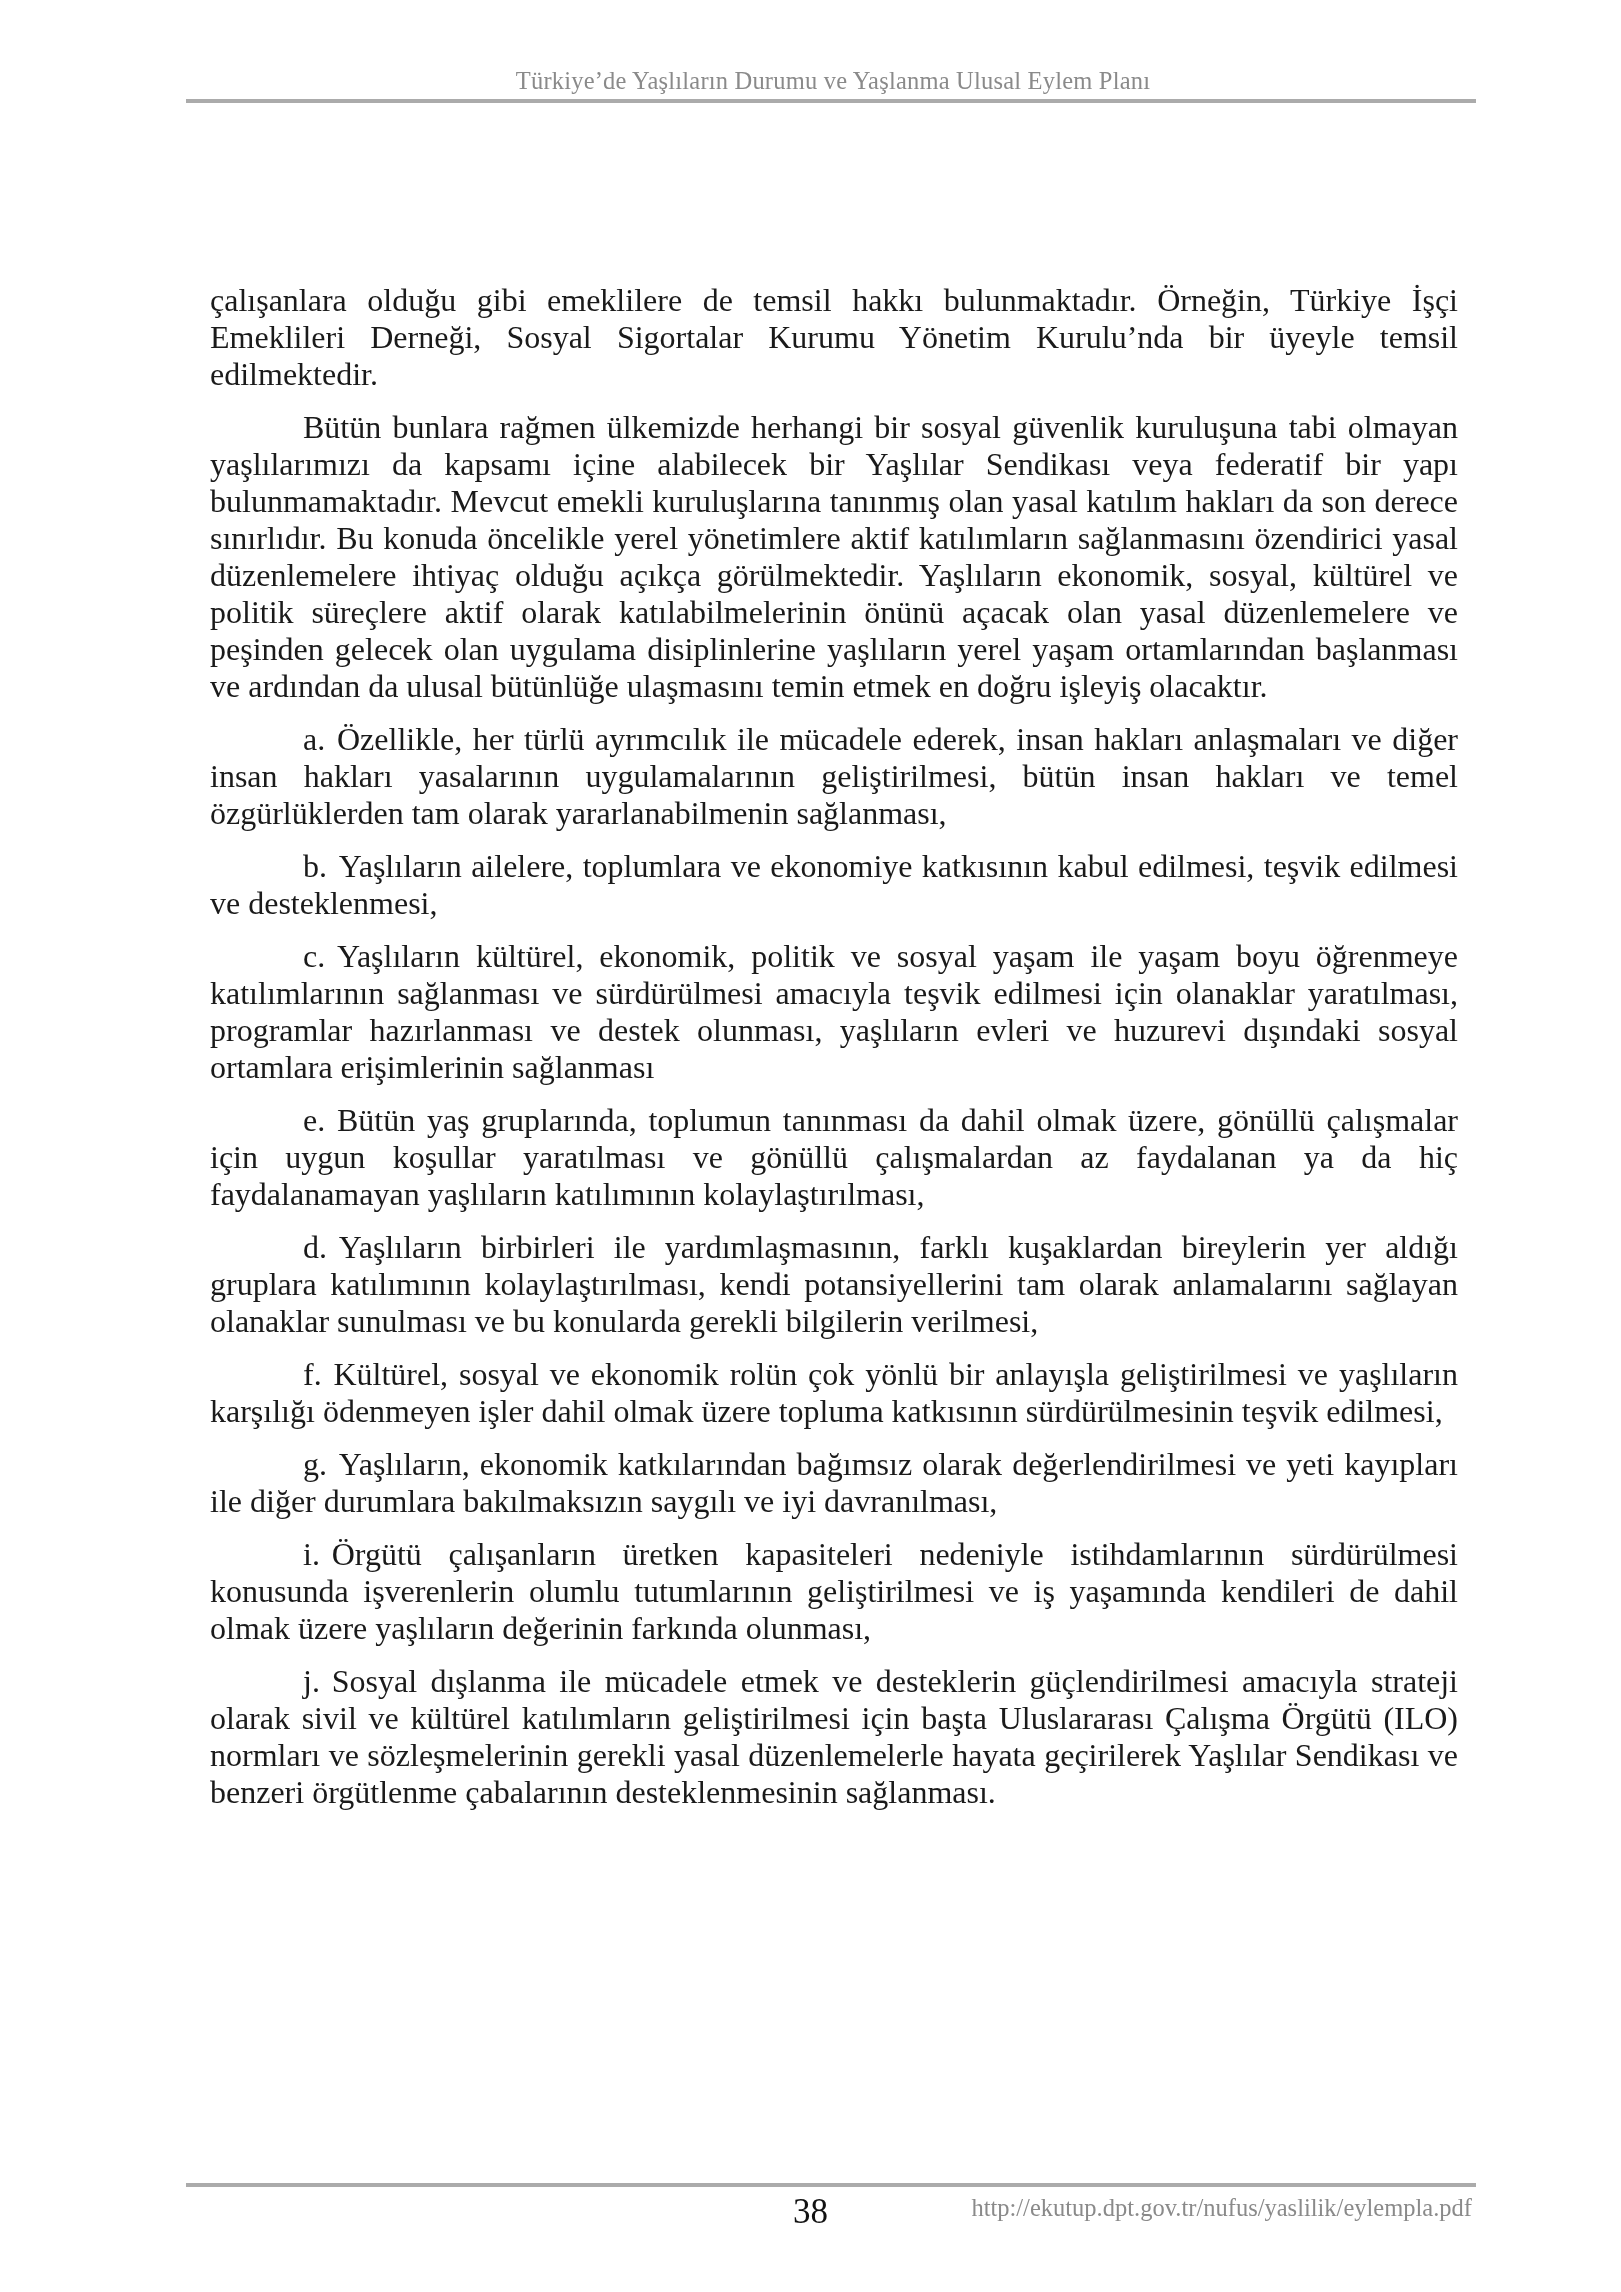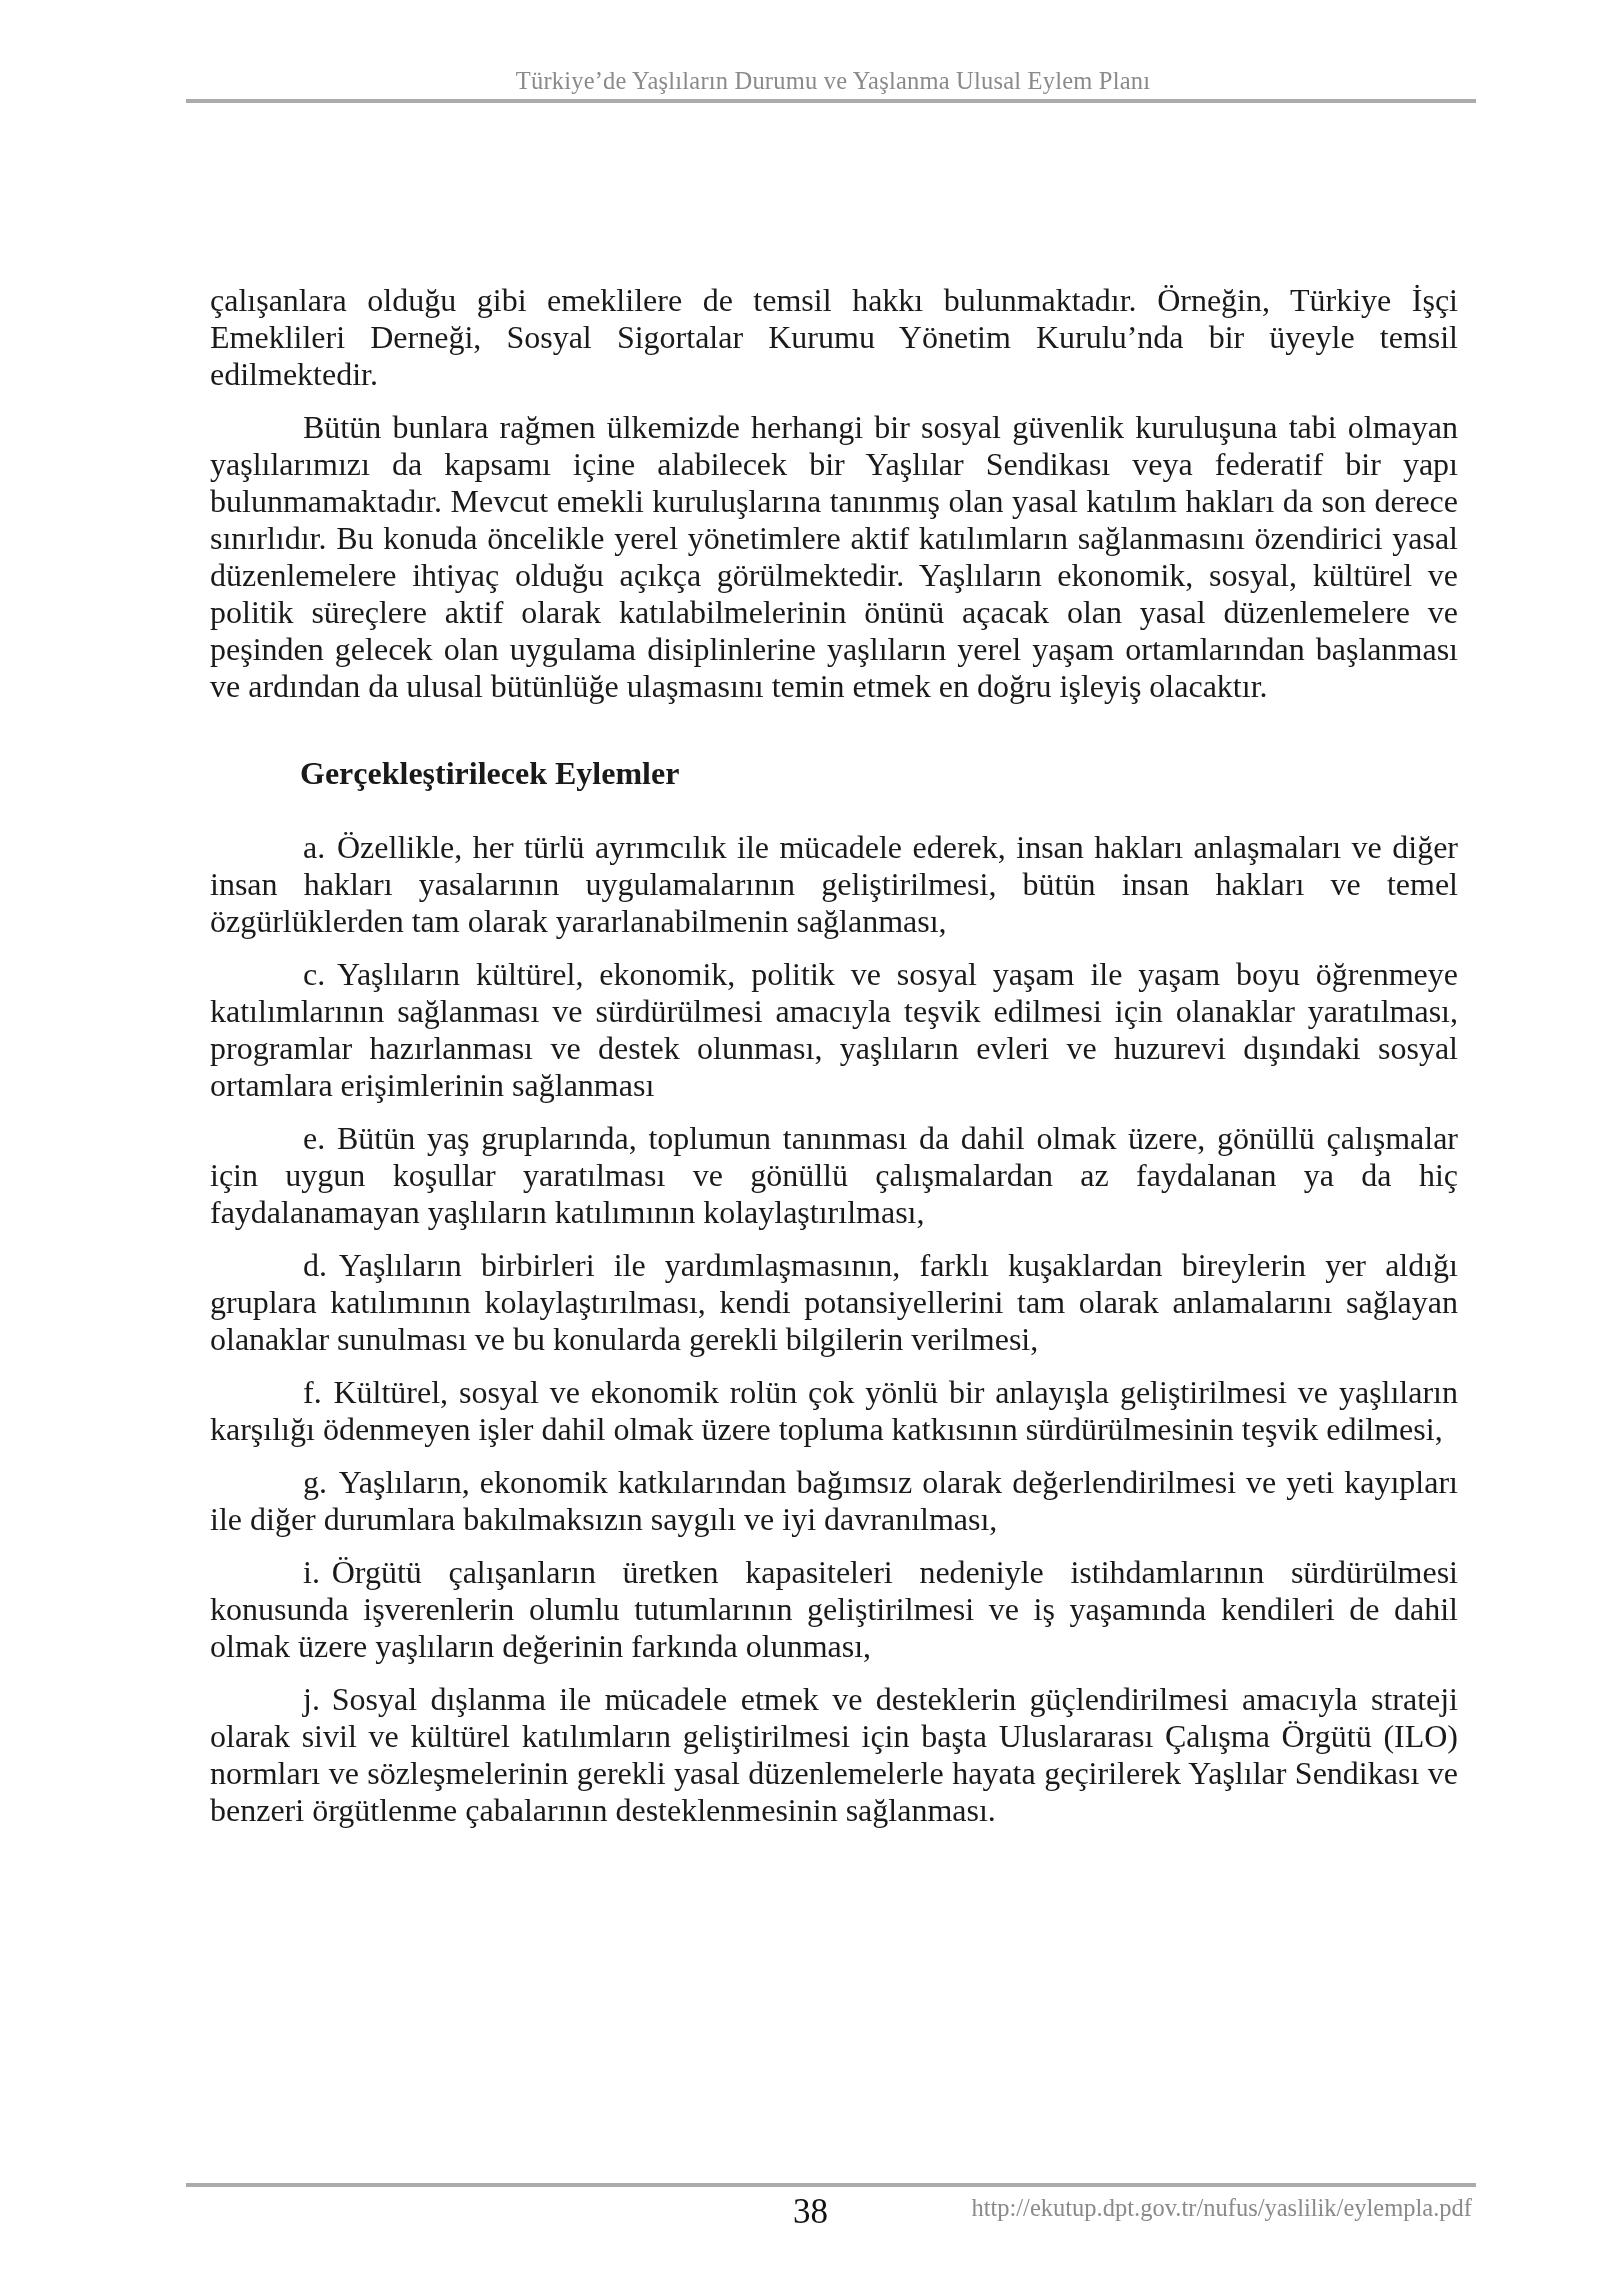--- a/index.html
+++ b/index.html
@@ -96,24 +96,24 @@
     <span>Türkiye’de Yaşlıların Durumu ve Yaşlanma Ulusal Eylem Planı</span>
   </div>
   <div class="header-rule"></div>
 
   <div class="content">
 
     <p class="para no-indent">çalışanlara olduğu gibi emeklilere de temsil hakkı bulunmaktadır. Örneğin, Türkiye İşçi Emeklileri Derneği, Sosyal Sigortalar Kurumu Yönetim Kurulu’nda bir üyeyle temsil edilmektedir.</p>
 
     <p class="para">Bütün bunlara rağmen ülkemizde herhangi bir sosyal güvenlik kuruluşuna tabi olmayan yaşlılarımızı da kapsamı içine alabilecek bir Yaşlılar Sendikası veya federatif bir yapı bulunmamaktadır. Mevcut emekli kuruluşlarına tanınmış olan yasal katılım hakları da son derece sınırlıdır. Bu konuda öncelikle yerel yönetimlere aktif katılımların sağlanmasını özendirici yasal düzenlemelere ihtiyaç olduğu açıkça görülmektedir. Yaşlıların ekonomik, sosyal, kültürel ve politik süreçlere aktif olarak katılabilmelerinin önünü açacak olan yasal düzenlemelere ve peşinden gelecek olan uygulama disiplinlerine yaşlıların yerel yaşam ortamlarından başlanması ve ardından da ulusal bütünlüğe ulaşmasını temin etmek en doğru işleyiş olacaktır.</p>
 
-    <h2 class="section-heading">Gerçekleştirilecek Eylemler</h2>
 
     <p class="para"><span class="item-label">a.</span><span>Özellikle, her türlü ayrımcılık ile mücadele ederek, insan hakları anlaşmaları ve diğer insan hakları yasalarının uygulamalarının geliştirilmesi, bütün insan hakları ve temel özgürlüklerden tam olarak yararlanabilmenin sağlanması,</span></p>
 
+    <p class="para"><span class="item-label">b.</span><span>Yaşlıların ailelere, toplumlara ve ekonomiye katkısının kabul edilmesi, teşvik edilmesi ve desteklenmesi,</span></p>
 
     <p class="para"><span class="item-label">c.</span><span>Yaşlıların kültürel, ekonomik, politik ve sosyal yaşam ile yaşam boyu öğrenmeye katılımlarının sağlanması ve sürdürülmesi amacıyla teşvik edilmesi için olanaklar yaratılması, programlar hazırlanması ve destek olunması, yaşlıların evleri ve huzurevi dışındaki sosyal ortamlara erişimlerinin sağlanması</span></p>
 
     <p class="para"><span class="item-label">e.</span><span>Bütün yaş gruplarında, toplumun tanınması da dahil olmak üzere, gönüllü çalışmalar için uygun koşullar yaratılması ve gönüllü çalışmalardan az faydalanan ya da hiç faydalanamayan yaşlıların katılımının kolaylaştırılması,</span></p>
 
     <p class="para"><span class="item-label">d.</span><span>Yaşlıların birbirleri ile yardımlaşmasının, farklı kuşaklardan bireylerin yer aldığı gruplara katılımının kolaylaştırılması, kendi potansiyellerini tam olarak anlamalarını sağlayan olanaklar sunulması ve bu konularda gerekli bilgilerin verilmesi,</span></p>
 
     <p class="para"><span class="item-label">f.</span><span>Kültürel, sosyal ve ekonomik rolün çok yönlü bir anlayışla geliştirilmesi ve yaşlıların karşılığı ödenmeyen işler dahil olmak üzere topluma katkısının sürdürülmesinin teşvik edilmesi,</span></p>
 
     <p class="para"><span class="item-label">g.</span><span>Yaşlıların, ekonomik katkılarından bağımsız olarak değerlendirilmesi ve yeti kayıpları ile diğer durumlara bakılmaksızın saygılı ve iyi davranılması,</span></p>

